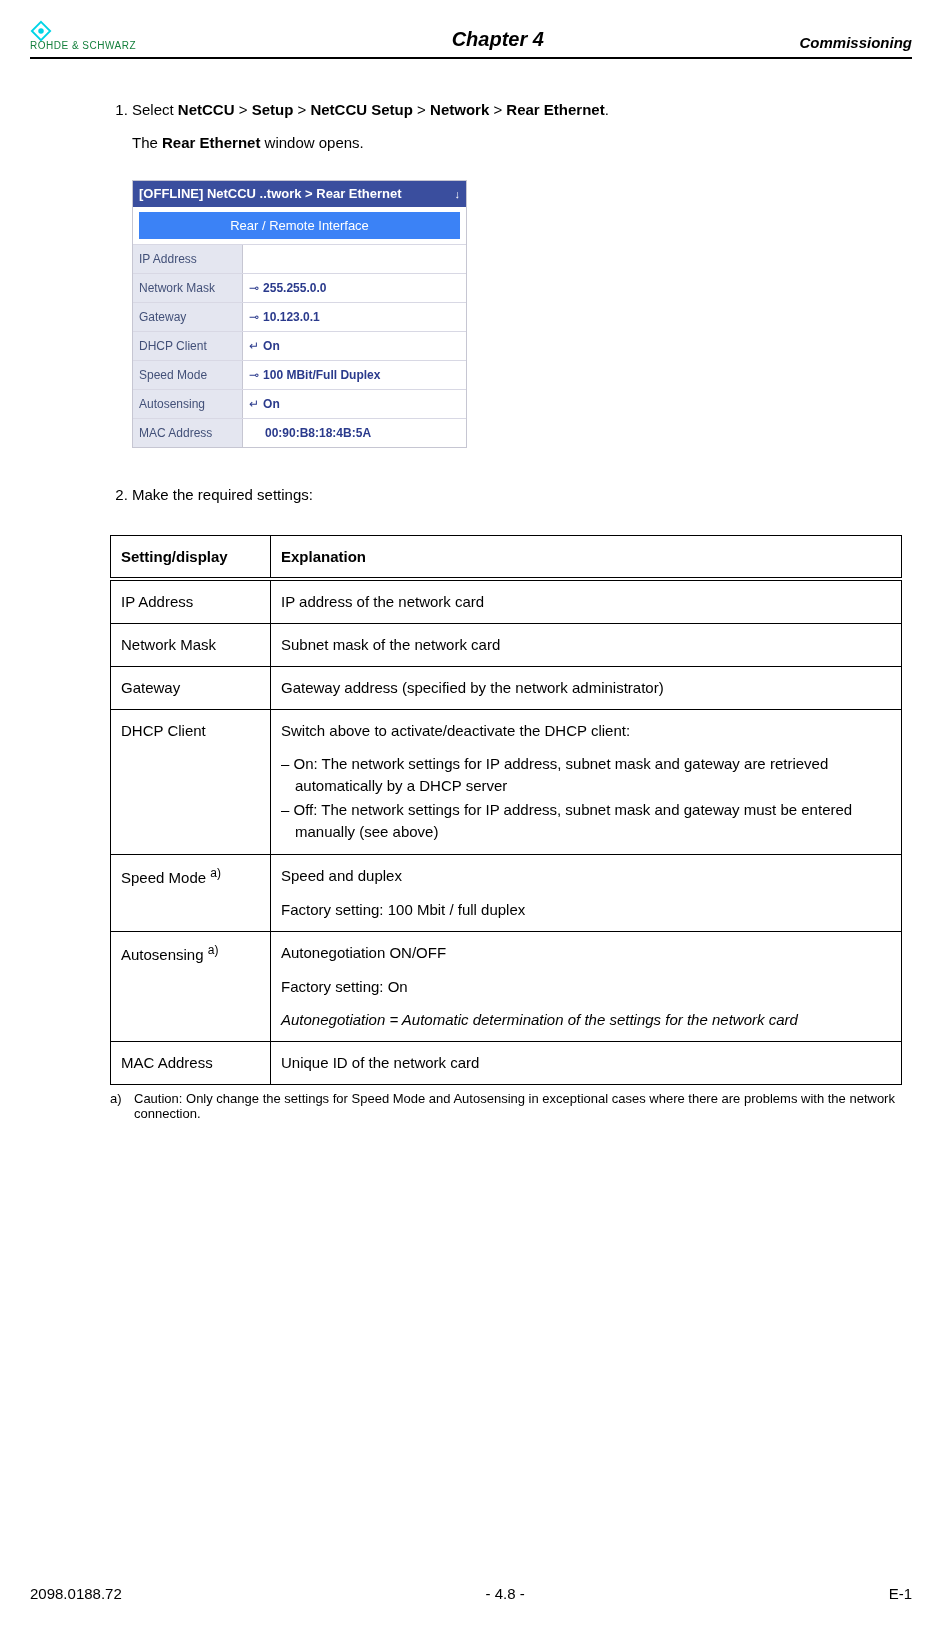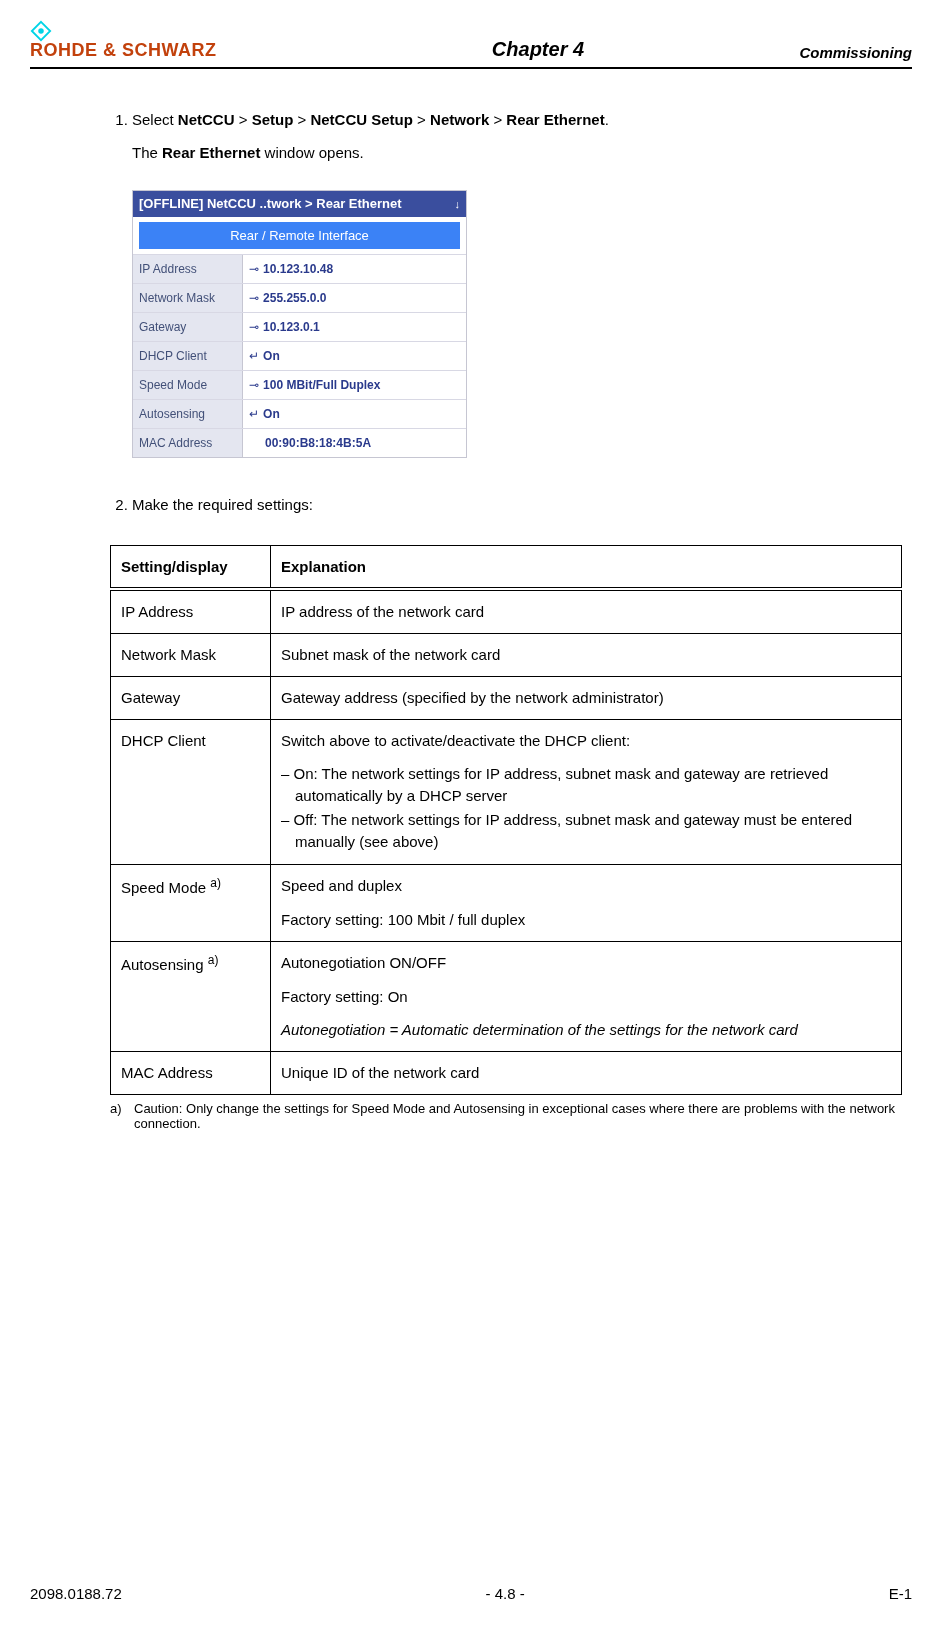--- a/index.html
+++ b/index.html
@@ -24,23 +24,23 @@
     display: flex;
     flex-direction: column;
     align-items: flex-start;
   }
   .logo-icon {
     width: 22px;
     height: 22px;
     margin-bottom: -2px;
   }
   .logo-text {
-    color: #c2410c;
-    font-weight: bold;
-    font-size: 18px;
+    color: #15803d;
+    font-weight: normal;
+    font-size: 10px;
     letter-spacing: 0.5px;
   }
   .chapter {
     font-style: italic;
     font-weight: bold;
     font-size: 20px;
     text-align: center;
     flex: 1;
     margin-left: 60px;
   }
@@ -215,21 +215,20 @@
       </div>
 
       <div class="ui-shot">
         <div class="ui-titlebar">
           <span>[OFFLINE] NetCCU ..twork &gt; Rear Ethernet</span>
           <span class="arrow">↓</span>
         </div>
         <div class="ui-header-band">Rear / Remote Interface</div>
         <div class="ui-row">
           <div class="ui-label">IP Address</div>
-          <div class="ui-value"><span class="glyph">⊸</span><span>10.123.10.48</span></div>
         </div>
         <div class="ui-row">
           <div class="ui-label">Network Mask</div>
           <div class="ui-value"><span class="glyph">⊸</span><span>255.255.0.0</span></div>
         </div>
         <div class="ui-row">
           <div class="ui-label">Gateway</div>
           <div class="ui-value"><span class="glyph">⊸</span><span>10.123.0.1</span></div>
         </div>
         <div class="ui-row">

